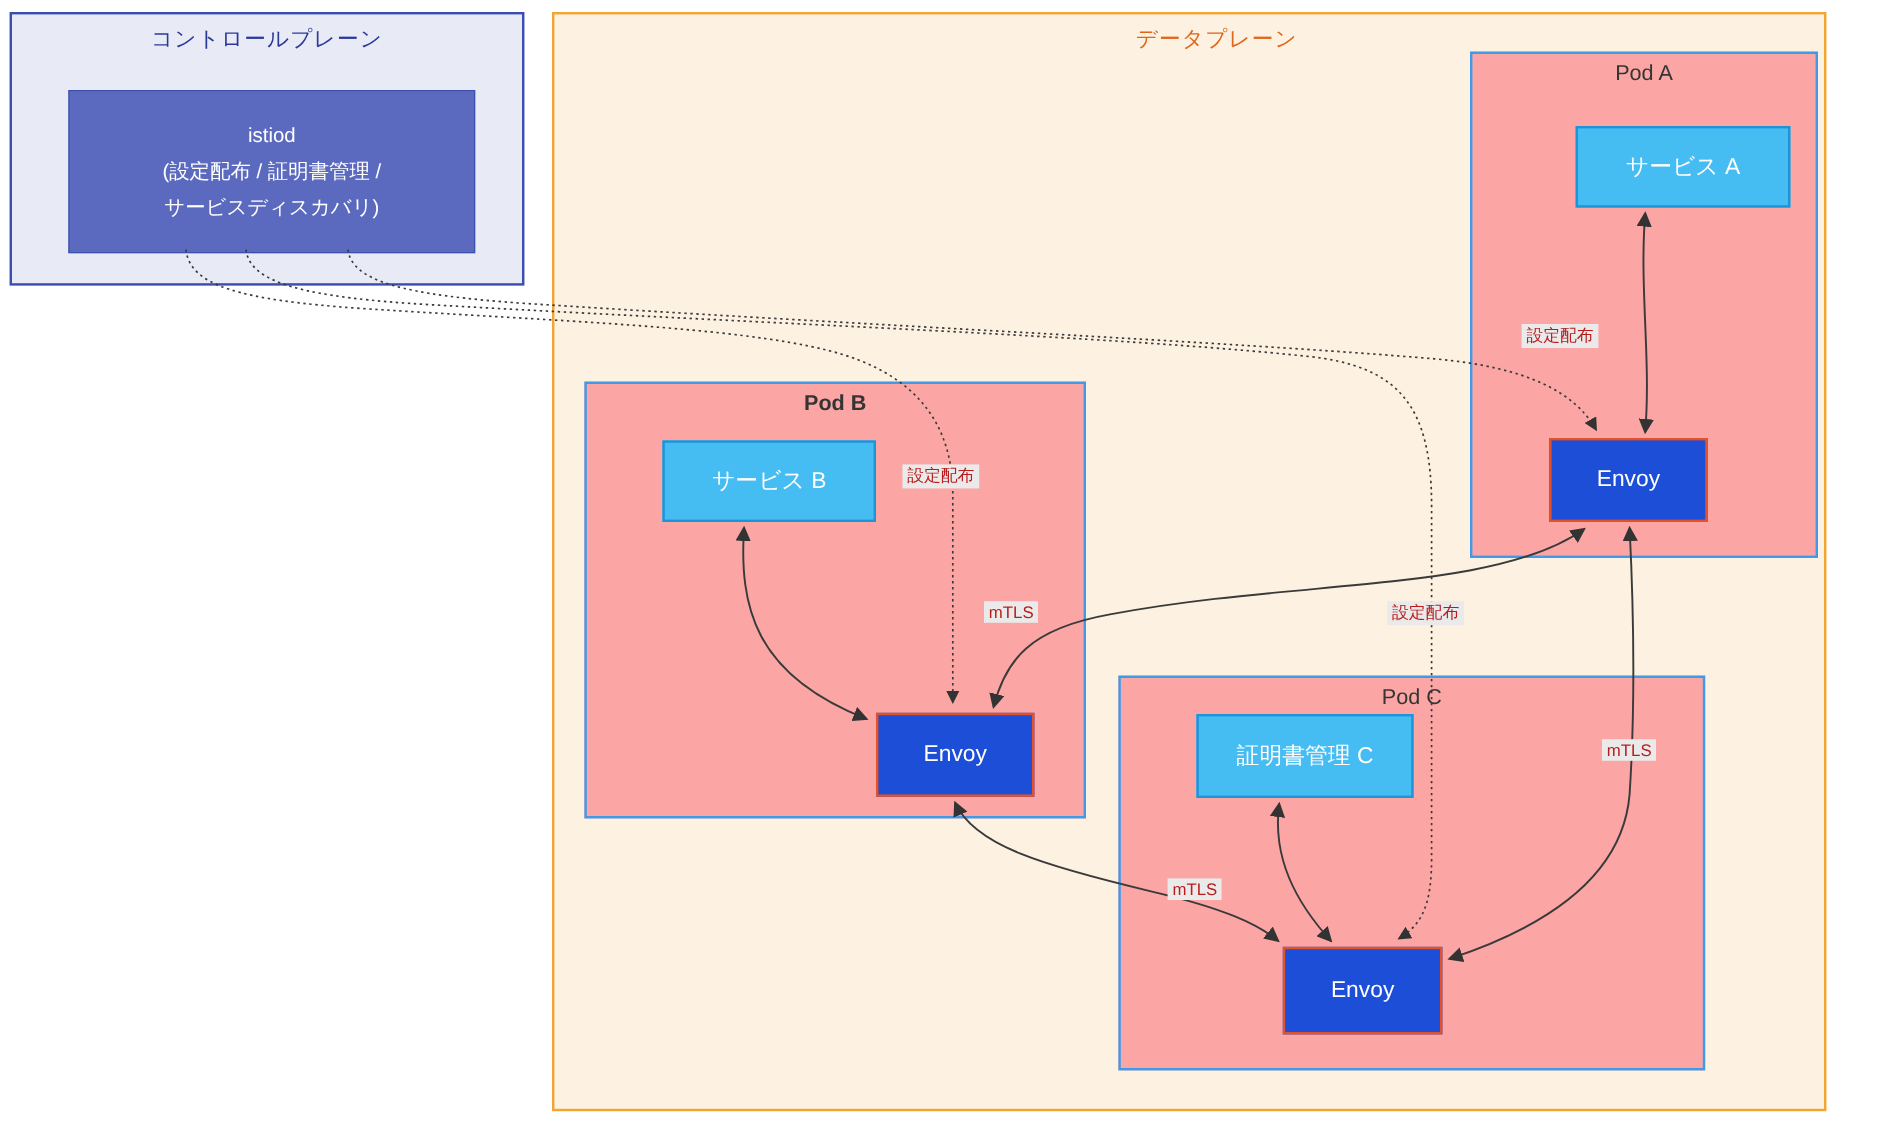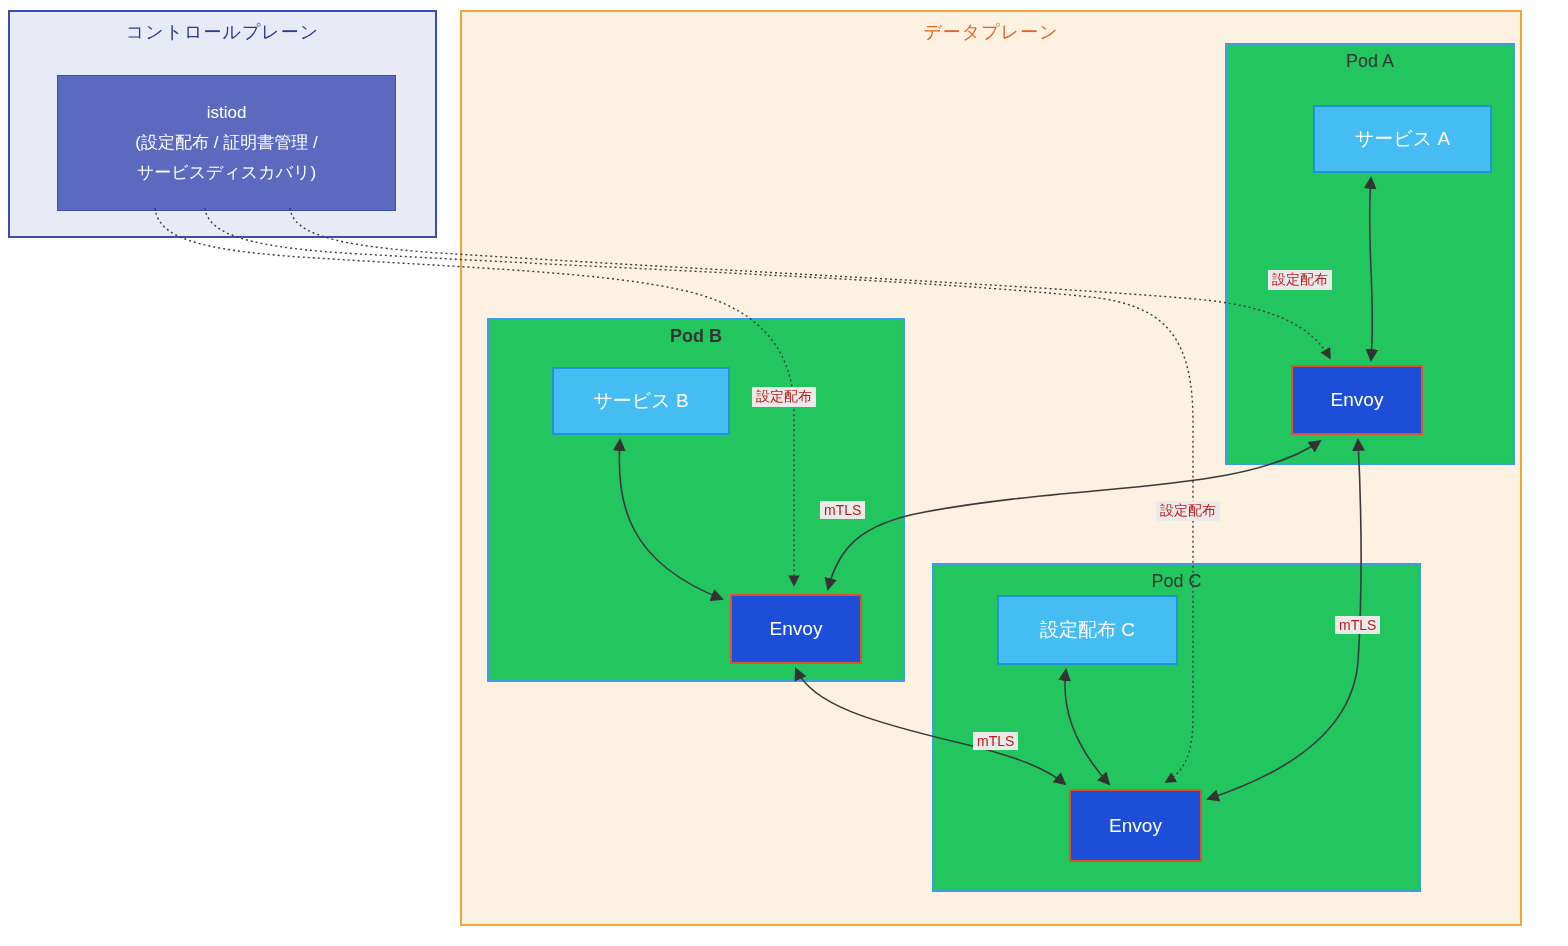--- a/index.html
+++ b/index.html
@@ -8,23 +8,23 @@
 
   .group-box{position:absolute;box-sizing:border-box;}
   .group-title{position:absolute;top:8px;left:0;width:100%;text-align:center;font-size:18px;letter-spacing:1px;}
 
   .control-plane{left:8px;top:10px;width:429px;height:228px;background:#e8eaf6;border:2px solid#3b4db0;}
   .control-plane .group-title{color:#2b3a99;}
 
   .istiod{position:absolute;left:47px;top:63px;width:337px;height:134px;background:#5b6abf;border:1px solid #3d50ae;color:#ffffff;display:flex;flex-direction:column;align-items:center;justify-content:center;font-size:17px;line-height:1.75;text-align:left;}
 
   .data-plane{left:460px;top:10px;width:1062px;height:916px;background:#fdf1e1;border:2px solid #f2a532;}
-  .data-plane .group-title{color:#e0661a;}
+  .data-plane .group-title{color:#e0661a;padding-left:23px;}
 
-  .pod{position:absolute;box-sizing:border-box;background:#22c55e;border:2px solid #3d9be9;}
+  .pod{position:absolute;box-sizing:border-box;background:#fca5a5;border:2px solid #3d9be9;}
   .pod-title{position:absolute;top:6px;left:0;width:100%;text-align:center;color:#343434;font-size:18px;}
   .pod-a{left:1225px;top:43px;width:290px;height:422px;}
   .pod-b{left:487px;top:318px;width:418px;height:364px;font-weight:bold;}
   .pod-c{left:932px;top:563px;width:489px;height:329px;padding-left:20px;}
 
   .node{position:absolute;box-sizing:border-box;display:flex;align-items:center;justify-content:center;color:#ffffff;font-size:19px;}
   .service{background:#45bcf2;border:2px solid #1d94d8;margin-left:20px;}
   .envoy{background:#1d4ed8;border:2px solid #e2522a;}
 
   .service-a{left:1293px;top:105px;width:179px;height:68px;}
@@ -73,21 +73,21 @@
 
   <div class="pod pod-b">
     <div class="pod-title">Pod B</div>
   </div>
   <div class="node service service-b">サービス B</div>
   <div class="node envoy envoy-b">Envoy</div>
 
   <div class="pod pod-c">
     <div class="pod-title">Pod C</div>
   </div>
-  <div class="node service service-c">設定配布 C</div>
+  <div class="node service service-c">証明書管理 C</div>
   <div class="node envoy envoy-c">Envoy</div>
 
   <svg class="wires" width="1568" height="946" viewBox="0 0 1568 946">
     <defs>
       <marker id="arrow" viewBox="0 0 10 10" refX="8.5" refY="5" markerWidth="8" markerHeight="8" orient="auto-start-reverse">
         <path d="M0,0 L10,5 L0,10 Z" fill="#333333"></path>
       </marker>
     </defs>
 
     <path class="wire-dotted" d="M 155 208 C 158 238, 200 250, 300 257 C 470 268, 610 272, 690 292 C 762 310, 794 352, 794 412 L 794 585" marker-end="url(#arrow)"></path>

